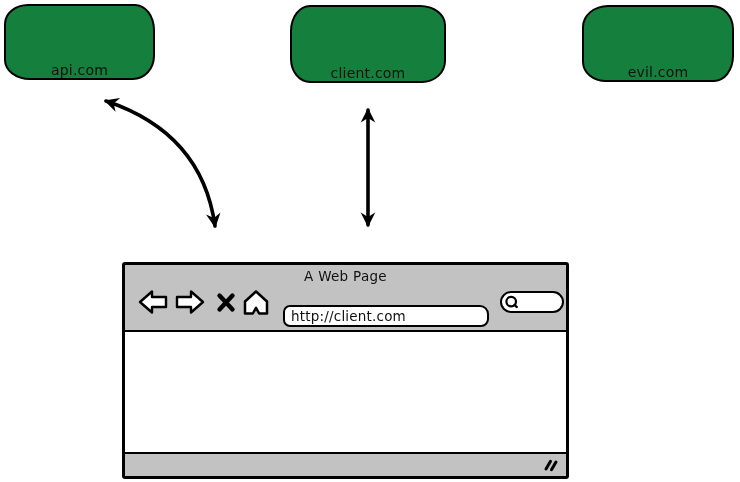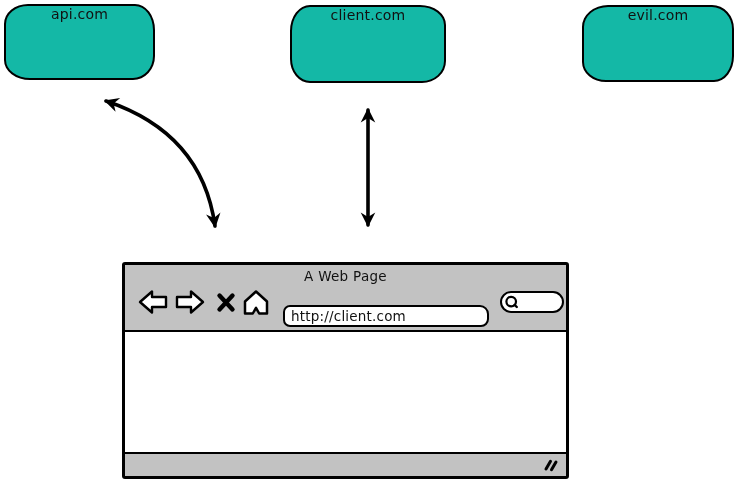--- a/index.html
+++ b/index.html
@@ -2,22 +2,22 @@
 <html><head>
 <meta charset="utf-8">
 <style>
   html, body { margin:0; padding:0; background:#ffffff; }
   .canvas {
     position:relative; width:740px; height:482px; background:#ffffff;
     font-family:"DejaVu Sans", sans-serif; color:#111111; overflow:hidden;
   }
   
   .node {
-    position:absolute; background:#14b8a6; border:2.6px solid #000;
-    display:flex; align-items:flex-start; justify-content:center; box-sizing:border-box;
+    position:absolute; background:#15803d; border:2.6px solid #000;
+    display:flex; align-items:flex-end; justify-content:center; box-sizing:border-box;
   }
   .node-label { font-size:14px; letter-spacing:0.2px; }
   .node-api   { left:4px;   top:4px; width:151px; height:76px;
                 border-radius:24px 20px 22px 26px / 20px 26px 24px 20px; }
   .node-client{ left:290px; top:5px; width:156px; height:78px;
                 border-radius:20px 26px 24px 20px / 26px 20px 22px 24px; }
   .node-evil  { left:582px; top:5px; width:152px; height:77px;
                 border-radius:26px 22px 20px 24px / 22px 24px 26px 20px; }
   
   .arrows { position:absolute; left:0; top:0; width:740px; height:482px; pointer-events:none; }

